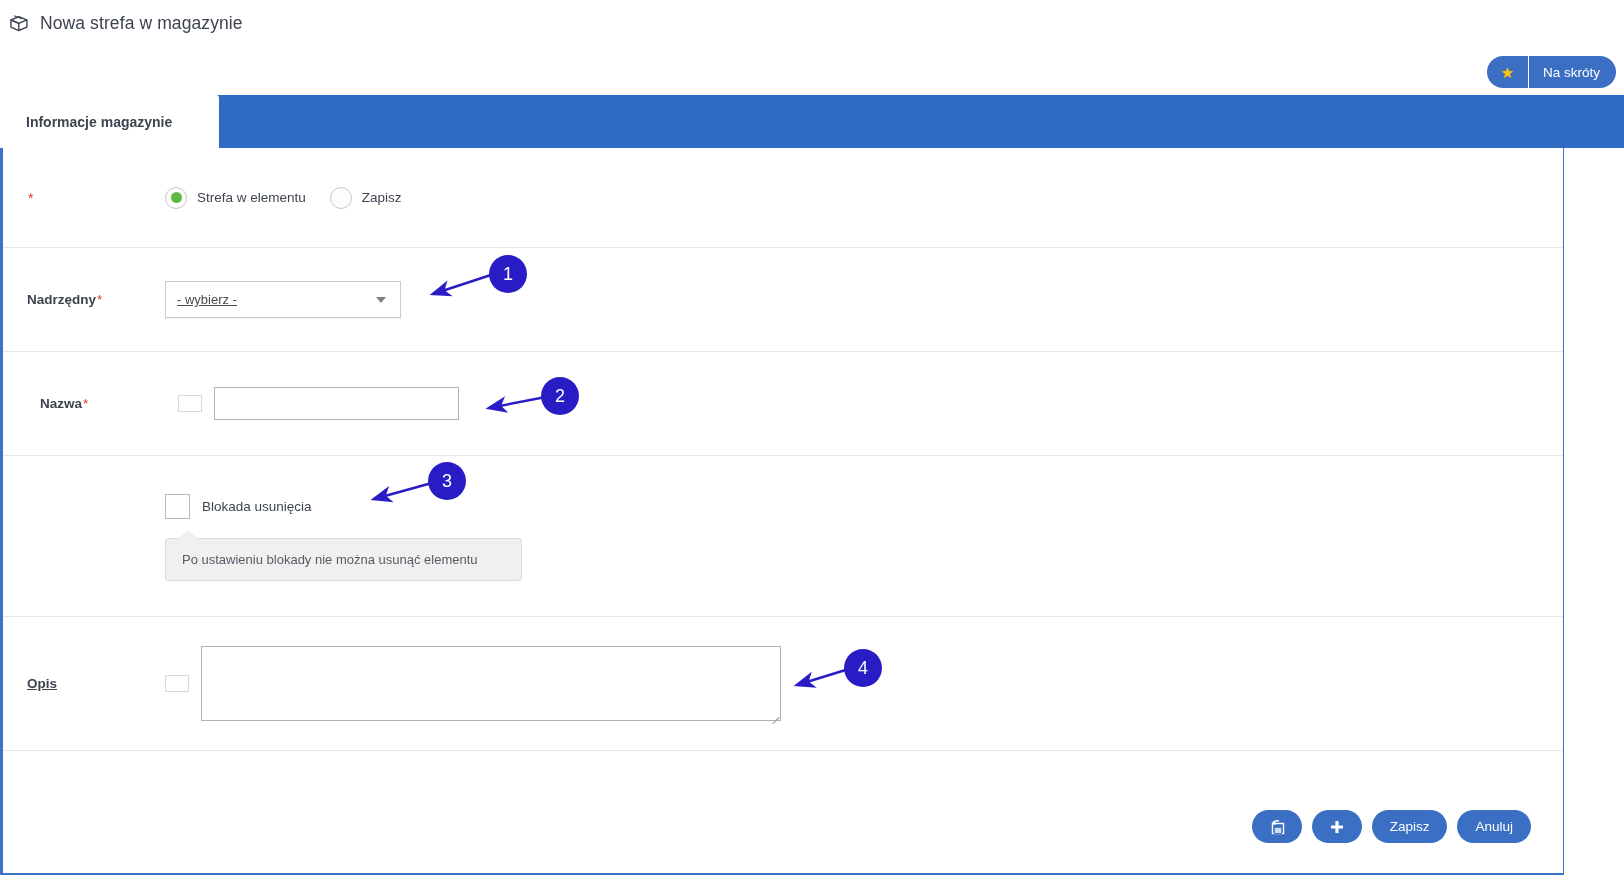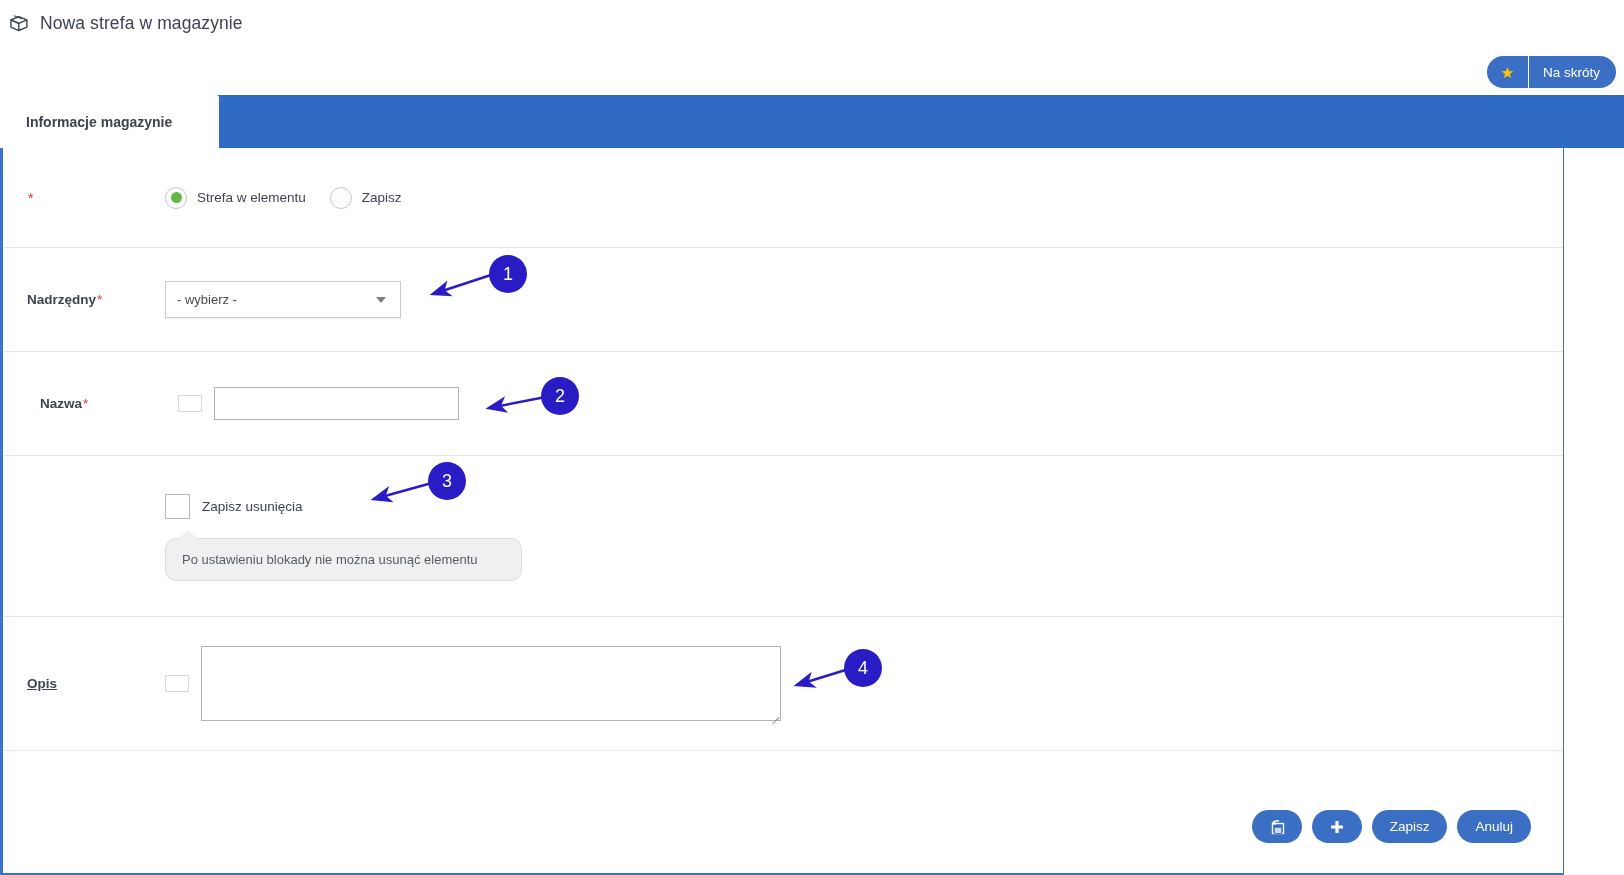--- a/index.html
+++ b/index.html
@@ -176,20 +176,21 @@
     height: 37px;
     border: 1px solid #cccccc;
     background: #ffffff;
     display: flex;
     align-items: center;
     padding: 0 10px 0 11px;
     font-size: 13px;
     color: #4a4a4a;
     justify-content: space-between;
     box-shadow: 0 1px 1px rgba(0,0,0,.05);
+    text-decoration: underline;
   }
   .caret {
     width: 0; height: 0;
     border-left: 5.5px solid transparent;
     border-right: 5.5px solid transparent;
     border-top: 6px solid #808080;
     margin-right: 4px;
   }
 
   
@@ -258,21 +259,21 @@
     margin-left: 12px;
     font-size: 13.5px;
     color: #3d4450;
   }
   .tooltip {
     position: relative;
     margin-top: 19px;
     width: 357px;
     background: #f0f0f0;
     border: 1px solid #dcdcdc;
-    border-radius: 11px;
+    border-radius: 3px;
     padding: 13px 16px;
     font-size: 13px;
     color: #555c66;
   }
   .tooltip::before {
     content: "";
     position: absolute;
     left: 12px; top: -9px;
     width: 0; height: 0;
     border-left: 10px solid transparent;
@@ -399,21 +400,21 @@
         <span class="top"></span><span class="bot"></span>
       </span>
       <input class="text-input" type="text" value="" placeholder="" style="">
     </div>
 
     <div class="row r-lock">
       <div class="star-only"></div>
       <div class="lock-col">
         <div class="cb-line">
           <span class="checkbox"></span>
-          <span class="cb-text">Zapisz usunięcia</span>
+          <span class="cb-text">Blokada usunięcia</span>
         </div>
         <div class="tooltip">
           <span>Po ustawieniu blokady nie można usunąć elementu</span>
         </div>
       </div>
     </div>
 
     <div class="row r-desc">
       <div class="label plain">Opis</div>
       <span class="flag">

